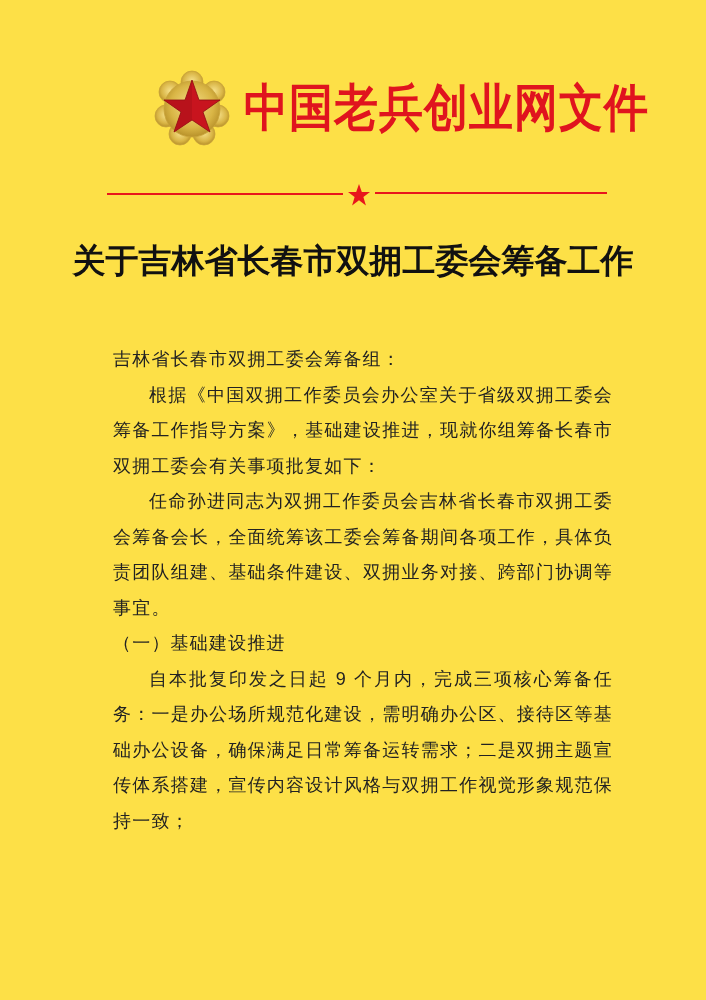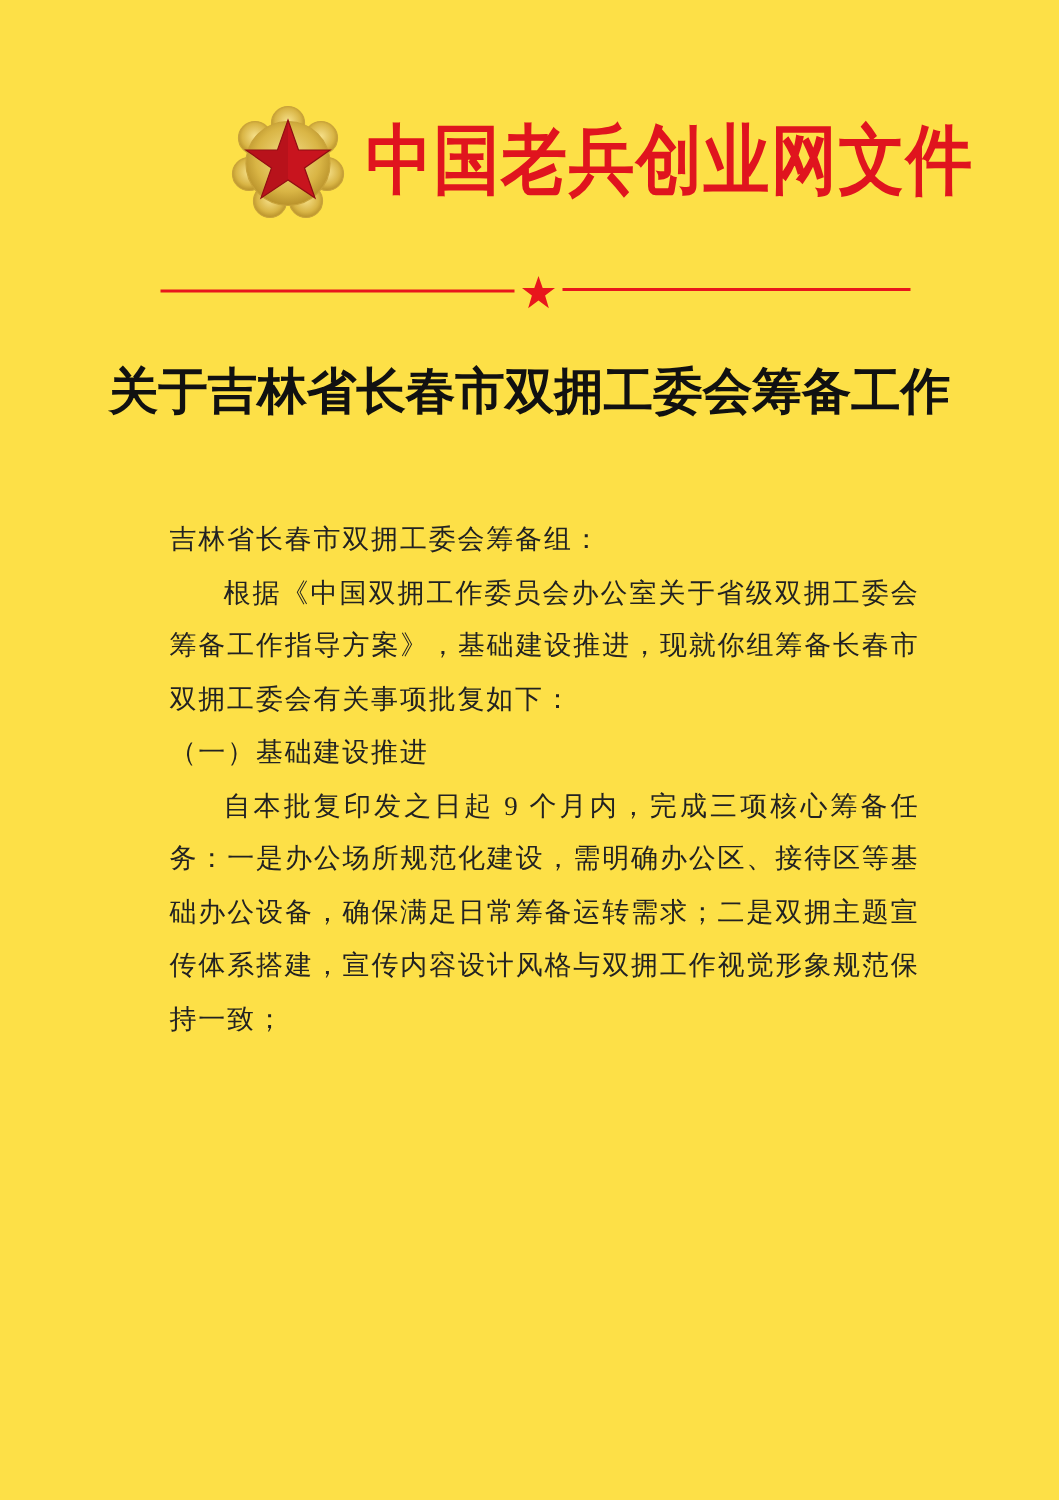--- a/index.html
+++ b/index.html
@@ -18,21 +18,21 @@
 
     .divider { position: absolute; top: 183px; left: 107px; width: 500px; height: 24px; }
     .divider .line-left { position: absolute; left: 0; top: 10px; width: 236px; height: 2px; background: #e8161c; }
     .divider .line-right { position: absolute; left: 268px; top: 9px; width: 232px; height: 2px; background: #e8161c; }
     .divider .star { position: absolute; left: 240px; top: 0px; width: 24px; height: 24px; }
 
     .doc-title { position: absolute; left: 0; width: 706px; top: 238px; text-align: center;
                  font-family: "DejaVu Serif", "Liberation Serif", serif; font-weight: bold; font-size: 33px; line-height: 45px; color: #111; }
 
     .body { position: absolute; left: 113px; top: 342px; width: 500px;
-            font-family: Liberation Serif, serif; font-size: 18px; line-height: 35.5px; color: #222; letter-spacing: 1.2px; }
+            font-family: Liberation Sans, sans-serif; font-size: 18px; line-height: 35.5px; color: #222; letter-spacing: 1.2px; }
     .body p { margin: 0; }
     .indent { text-indent: 36px; }
     .justify { text-align: justify; }
   </style>
 </head>
 <body>
 
 <div class="page">
 
   <div class="masthead">
@@ -69,17 +69,18 @@
     <div class="line-right"></div>
   </div>
 
   <div class="doc-title">
     <div>关于吉林省长春市双拥工委会筹备工作</div>
   </div>
 
   <div class="body">
     <p>吉林省长春市双拥工委会筹备组：</p>
     <p class="indent justify">根据《中国双拥工作委员会办公室关于省级双拥工委会筹备工作指导方案》，基础建设推进，现就你组筹备长春市双拥工委会有关事项批复如下：</p>
+    <p class="indent justify">任命孙进同志为双拥工作委员会吉林省长春市双拥工委会筹备会长，全面统筹该工委会筹备期间各项工作，具体负责团队组建、基础条件建设、双拥业务对接、跨部门协调等事宜。</p>
     <p>（一）基础建设推进</p>
     <p class="indent justify">自本批复印发之日起 9 个月内，完成三项核心筹备任务：一是办公场所规范化建设，需明确办公区、接待区等基础办公设备，确保满足日常筹备运转需求；二是双拥主题宣传体系搭建，宣传内容设计风格与双拥工作视觉形象规范保持一致；</p>
   </div>
 
 </div>
 
 </body></html>

